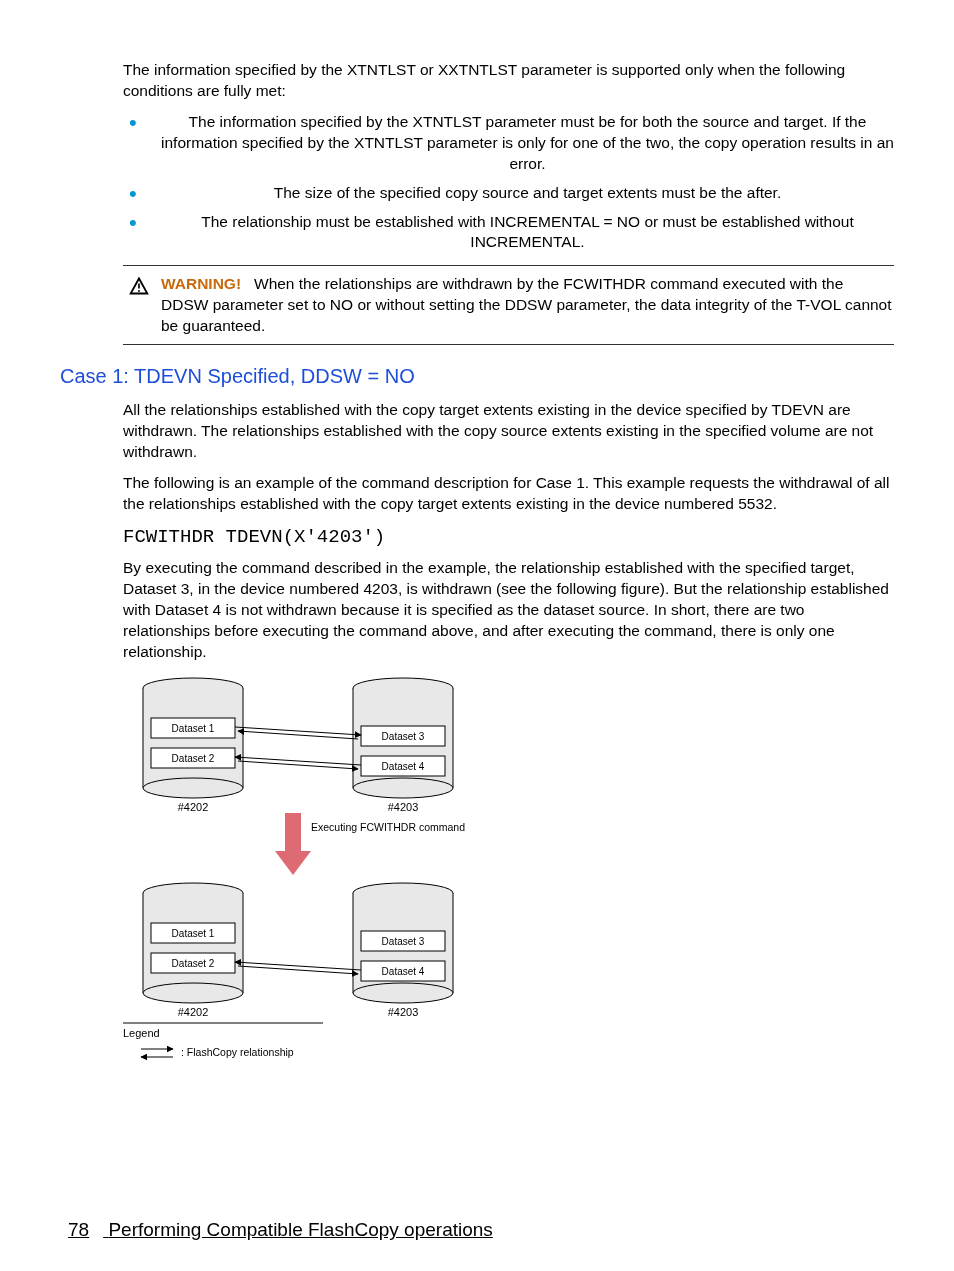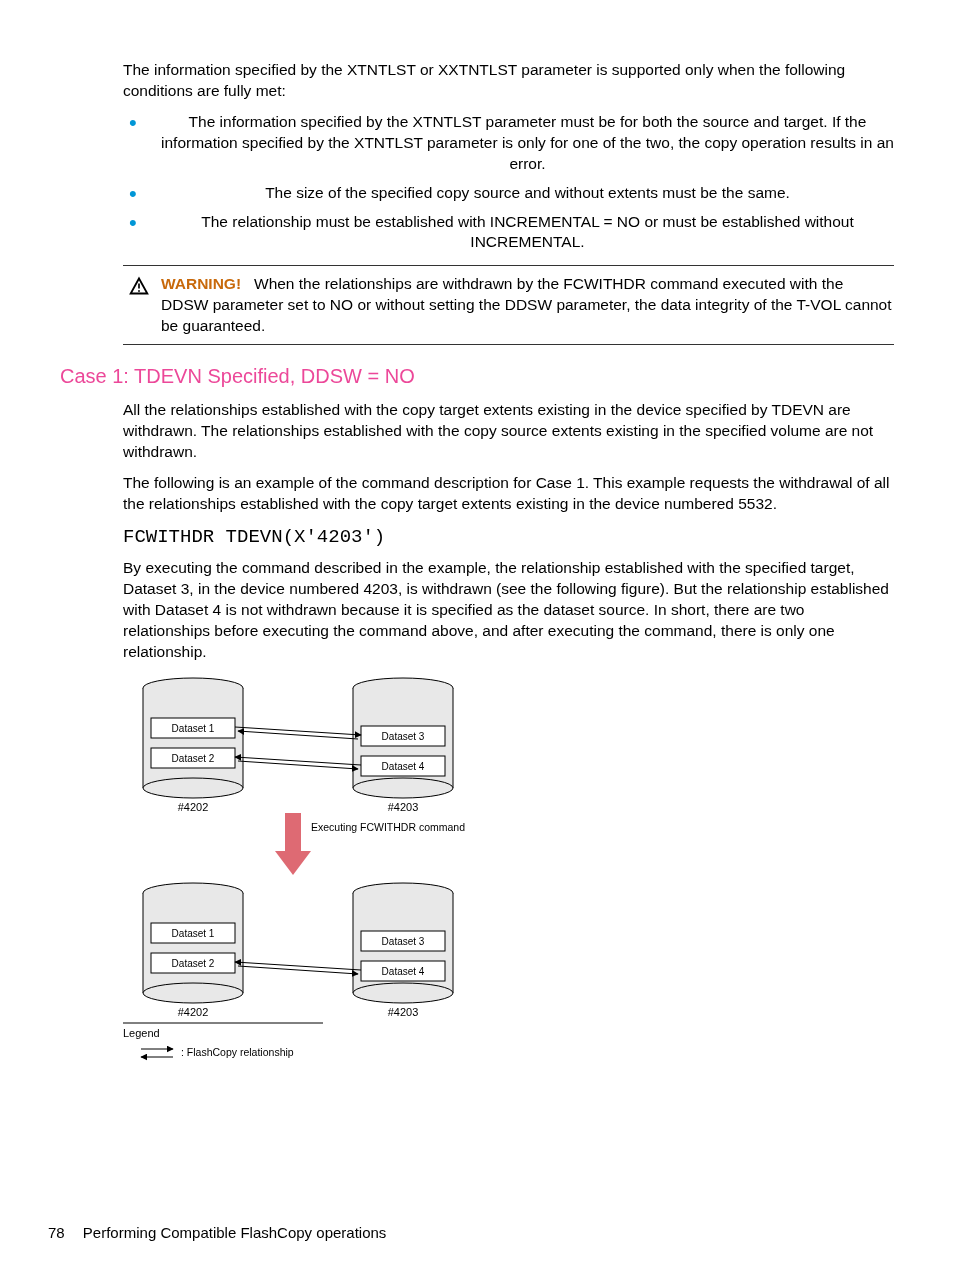--- a/index.html
+++ b/index.html
@@ -21,40 +21,40 @@
   ul.bullets li::before {
     content: "•"; color: #0096d6; position: absolute; left: 6px; top: 0;
     font-size: 22px; line-height: 1;
   }
   .warn-block { border-top: 1px solid #333; border-bottom: 1px solid #333;
     padding: 8px 0 7px 0; margin: 6px 0 18px 0; display: flex; }
   .warn-icon { flex: 0 0 32px; display: flex; justify-content: center; align-items: flex-start; padding-top: 2px; }
   .warn-icon svg { width: 20px; height: 20px; }
   .warn-body { flex: 1; margin-left: 6px; }
   .warn-label { color: #c8690b; font-weight: bold; }
-  h2.case-h { color: #ec4899; font-weight: normal; font-size: 20px;
+  h2.case-h { color: #1d4ed8; font-weight: normal; font-size: 20px;
     margin: 16px 0 10px 0; margin-left: 0; }
   pre.code { font-family: "Courier New", monospace; font-size: 19px;
     margin: 6px 0 8px 0; }
   .fig-title { color: #0096d6; font-weight: bold; font-size: 15.5px;
     margin: 14px 0 10px 0; line-height: 1.35; }
   .diagram { margin-top: 6px; }
   .diagram svg { display: block; }
-  .footer { position: absolute; bottom: 28px; left: 48px; font-size: 15px; }
+  .footer { position: absolute; bottom: 28px; left: 68px; font-size: 19px; text-decoration: underline; }
   .footer .pn { margin-right: 14px; }
 </style>
 </head>
 <body>
 
 <div class="main">
   <p class="para">The information specified by the XTNTLST or XXTNTLST parameter is supported only when the following conditions are fully met:</p>
 
   <ul class="bullets">
     <li>The information specified by the XTNTLST parameter must be for both the source and target. If the information specified by the XTNTLST parameter is only for one of the two, the copy operation results in an error.</li>
-    <li>The size of the specified copy source and without extents must be the same.</li>
+    <li>The size of the specified copy source and target extents must be the after.</li>
     <li>The relationship must be established with INCREMENTAL = NO or must be established without INCREMENTAL.</li>
   </ul>
 
   <div class="warn-block">
     <div class="warn-icon">
       <svg viewBox="0 0 24 24">
           <path d="M12 3 L22 21 L2 21 Z" fill="none" stroke="#000" stroke-width="2.2"></path>
           <rect x="11" y="9" width="2" height="6" fill="#000"></rect>
           <rect x="11" y="17" width="2" height="2" fill="#000"></rect>
         </svg>

